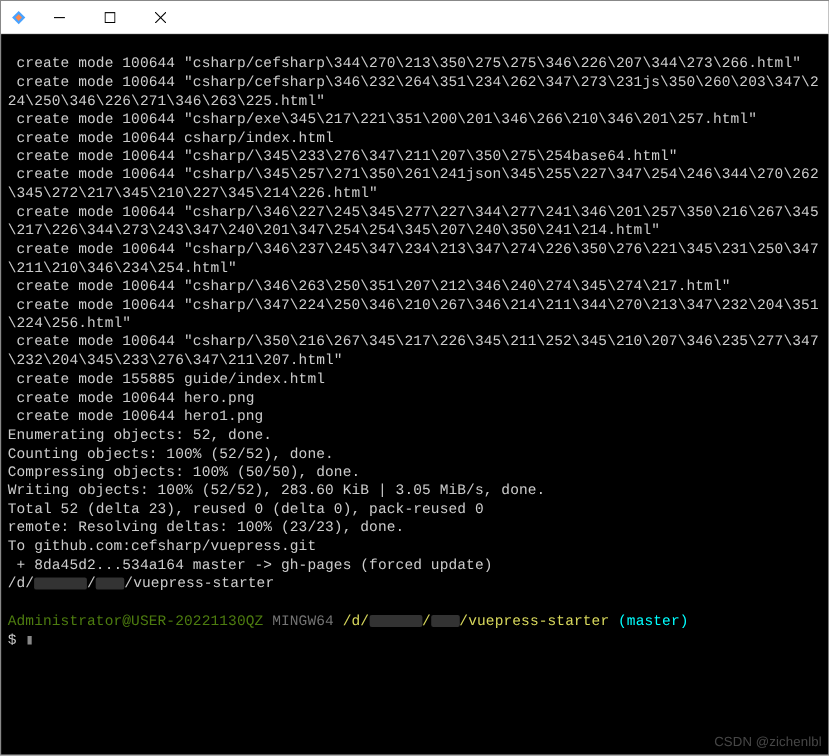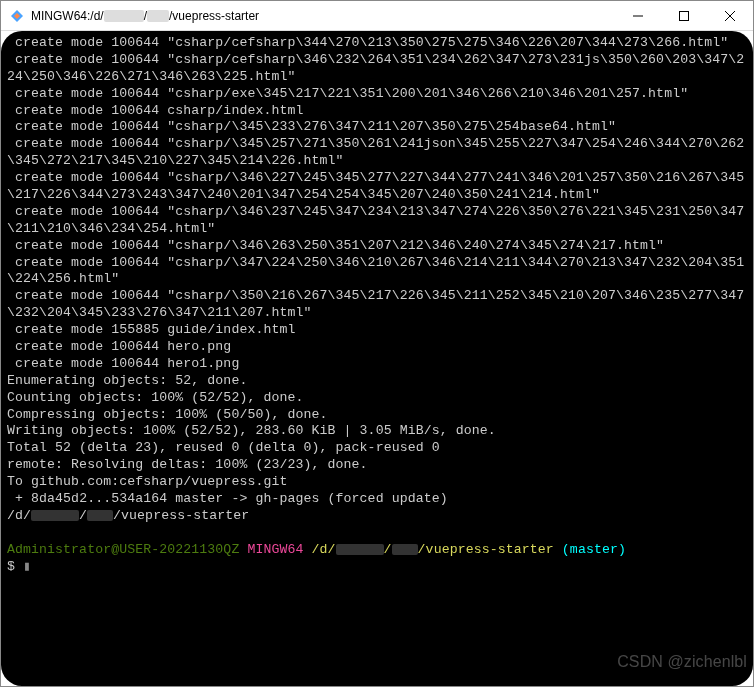--- a/index.html
+++ b/index.html
@@ -54,66 +54,62 @@
       display: flex;
       align-items: center;
       justify-content: center;
       font-family: 'Segoe UI', sans-serif;
     }
     .win-btn svg { stroke: #000; stroke-width: 1; fill: none; }
     .terminal {
       flex: 1;
       background: #000;
       color: #ccc;
-      padding: 4px 6px;
+      padding: 19px 6px;
       overflow: hidden;
       line-height: 1.28;
       font-size: 13.2px;
       letter-spacing: 0.1px;
       position: relative;
-      border-radius: 21px;
     }
     .line { white-space: pre-wrap; word-break: break-all; }
     .prompt-line { white-space: nowrap; }
     .g { color: #4d7c0f; margin-top: 44px; }
-    .m { color: #ec4899; margin-top: 20px; }
+    .m { color: #737373; margin-top: 20px; }
     .y { color: #d8d85c; }
     .c { color: #00ffff; }
     .gray { color: #888; }
     .red-term {
       display: inline-block;
       background: #333;
       border-radius: 2px;
       width: 48px;
       height: 11px;
       vertical-align: middle;
     }
     .red-term.sm { width: 26px; }
     .watermark {
       position: absolute;
       right: 6px;
-      bottom: 14px;
+      bottom: 4px;
       color: rgba(200,200,200,0.35);
-      font-size: 16px;
+      font-size: 12px;
       font-family: 'Segoe UI', sans-serif;
     }
   </style>
 </head>
 <body>
 
 <div class="window">
   <div class="titlebar">
     <span class="titlebar-icon">
       <svg viewBox="0 0 16 16">
           <path d="M2 8 L8 2 L14 8 L8 14 Z" fill="#4aa3ff"></path>
           <path d="M5 8 L8 5 L11 8 L8 11 Z" fill="#ff884a"></path>
         </svg>
-    </span>
-    <span class="titlebar-title">
-      <span>MINGW64:/d/</span><span class="redacted w1"></span>/<span class="redacted w2"></span><span>/vuepress-starter</span>
     </span>
     <div class="win-controls">
       <div class="win-btn">
         <svg width="10" height="10">
             <line x1="0" y1="5" x2="10" y2="5"></line>
           </svg>
       </div>
       <div class="win-btn">
         <svg width="10" height="10">
             <rect x="0.5" y="0.5" width="9" height="9"></rect>

